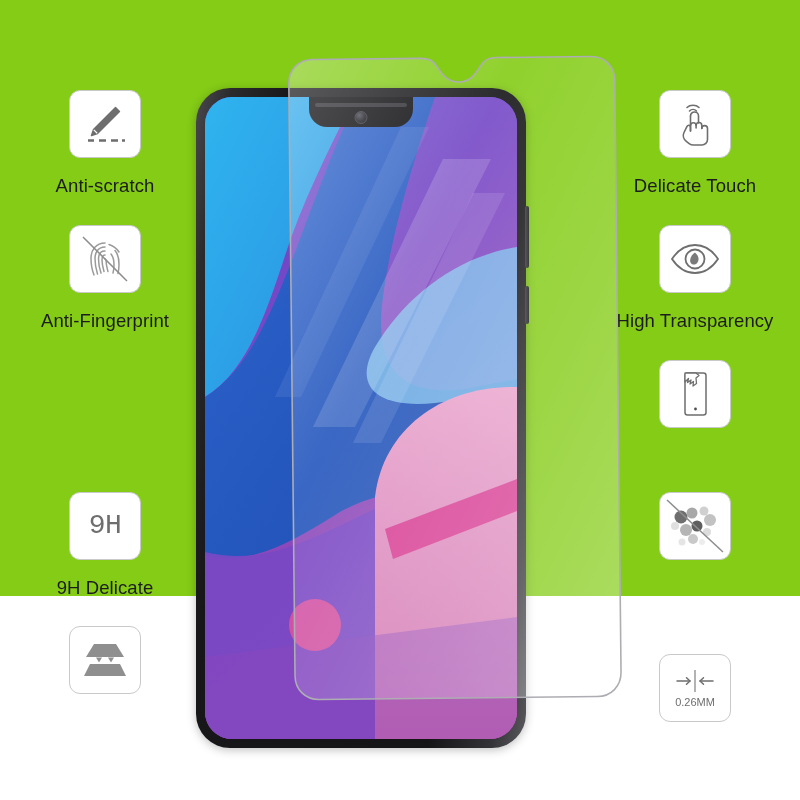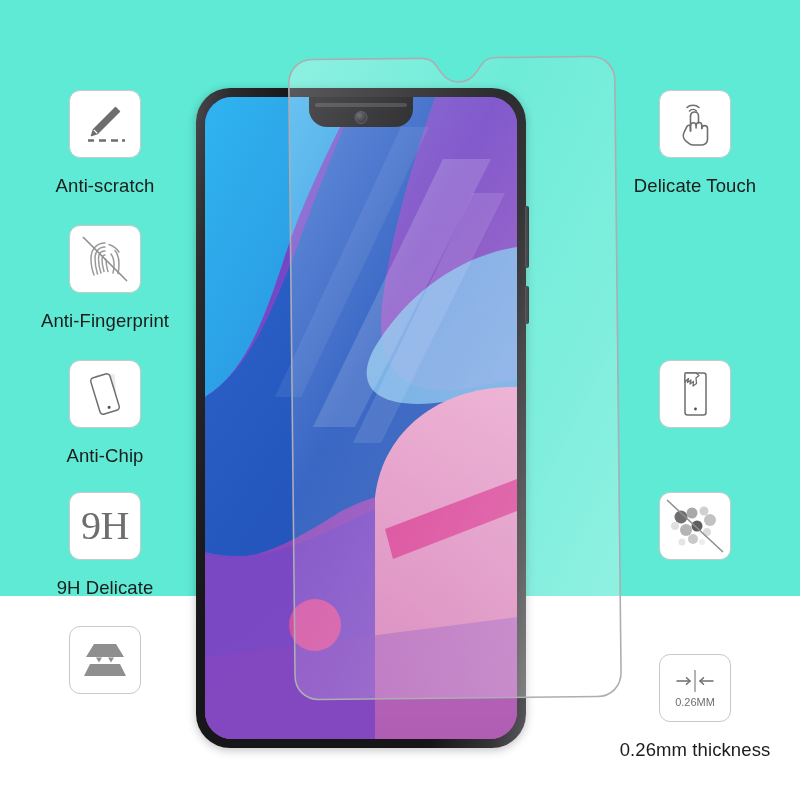--- a/index.html
+++ b/index.html
@@ -5,21 +5,21 @@
   * { box-sizing: border-box; margin: 0; padding: 0; }
   html, body {
     width: 800px; height: 800px;
     background: #ffffff;
     font-family: "Liberation Sans", sans-serif;
     overflow: hidden;
   }
   #stage {
     position: relative;
     width: 800px; height: 596px;
-    background: #5eead4;
+    background: #84cc16;
   }
 
   
   .feature-col {
     position: absolute;
     top: 0;
     width: 210px;
     height: 800px;
   }
   .feature-col.left  { left: 0px; }
@@ -172,36 +172,24 @@
             <path d="M31 20 C33.5 23 34 27 34 31 C34 34.5 33.6 37 33 39"></path>
             <path d="M35 16.5 C38 20 39 25 39 30 C39 34 38.6 37 38 39.5"></path>
             <path d="M29 10.5 C34 12 37 15 39 18"></path>
           </g>
           <line x1="3" y1="3" x2="47" y2="47" stroke="#8d8d8d" stroke-width="1.5"></line>
         </svg>
       </div>
       <div class="feature-label">Anti-Fingerprint</div>
     </div>
 
-    <div class="feature" style="top:360px;">
-      <div class="icon-box">
-        <svg width="48" height="48" viewBox="0 0 48 48">
-          <g transform="rotate(-17 24 24)">
-            <path d="M21 3 L39 8 L31 44 L13 39 Z" fill="#d9d9d9" opacity="0.55"></path>
-            <rect x="14" y="5" width="20" height="38" rx="3.5" fill="#ffffff" stroke="#6e6e6e" stroke-width="1.5"></rect>
-            <circle cx="24" cy="38" r="1.5" fill="#4d4d4d"></circle>
-          </g>
-        </svg>
-      </div>
-      <div class="feature-label">Anti-Chip</div>
-    </div>
 
     <div class="feature" style="top:492px;">
       <div class="icon-box">
-        <span style="font-size:40px;color:#6e6e6e;font-family:Liberation Serif, serif;letter-spacing:-0.5px;line-height:1;">9H</span>
+        <span style="font-size:28px;color:#6e6e6e;font-family:Liberation Mono, monospace;letter-spacing:-0.5px;line-height:1;">9H</span>
       </div>
       <div class="feature-label">9H Delicate</div>
     </div>
 
     <div class="feature" style="top:626px;">
       <div class="icon-box">
         <svg width="50" height="40" viewBox="0 0 50 40">
           <path d="M14 4 L36 4 L44 17 L6 17 Z" fill="#8f8f8f"></path>
           <path d="M10 24 L40 24 L46 36 L4 36 Z" fill="#8f8f8f"></path>
           <path d="M16 17.5 L22 17.5 L19 22.5 Z" fill="#8f8f8f"></path>
@@ -227,20 +215,31 @@
                      C34.5 25.9 33.2 24.6 31.6 24.6 C30 24.6 28.8 25.9 28.8 27.5"></path>
             <path d="M28.8 27.5 L28.8 24.4 C28.8 22.8 27.5 21.5 26 21.5 C24.4 21.5 23.1 22.8 23.1 24.4 L23.1 27"></path>
             <path d="M23.1 24.4 C23.1 22.9 21.9 21.7 20.4 21.7 C18.9 21.7 17.6 22.9 17.6 24.4"></path>
             <path d="M17.5 15 C17.5 12.8 19.3 11 21.5 11 C23.7 11 25.5 12.8 25.5 15 L25.5 22"></path>
           </g>
         </svg>
       </div>
       <div class="feature-label">Delicate Touch</div>
     </div>
 
+    <div class="feature" style="top:225px;">
+      <div class="icon-box">
+        <svg width="52" height="34" viewBox="0 0 52 34">
+          <path d="M3 17 C11 5 20 3 26 3 C32 3 41 5 49 17 C41 29 32 31 26 31 C20 31 11 29 3 17 Z" fill="none" stroke="#6e6e6e" stroke-width="1.8"></path>
+          <circle cx="26" cy="17" r="9.5" fill="none" stroke="#6e6e6e" stroke-width="1.8"></circle>
+          <path d="M26 10.5 C29.5 13.5 30.5 17.5 28.5 20.5 C26.8 23 23.5 23.2 21.8 21
+                   C20 18.6 21.8 13.2 26 10.5 Z" fill="#7a7a7a"></path>
+        </svg>
+      </div>
+      <div class="feature-label">High Transparency</div>
+    </div>
 
     <div class="feature" style="top:360px;">
       <div class="icon-box">
         <svg width="40" height="50" viewBox="0 0 40 50">
           <rect x="10" y="4" width="21" height="42" rx="2.5" fill="#ffffff" stroke="#6e6e6e" stroke-width="1.5"></rect>
           <path d="M10 13 L13.5 9.5 L12.5 13.5 L16 11 L15 15 L18.5 12.5
                    L18 17 L21.5 14.5 L21 9 L24 6.5 L21 4 L10 4 Z" fill="#ffffff" stroke="#6e6e6e" stroke-width="1.3" stroke-linejoin="round"></path>
           <circle cx="20.5" cy="40" r="1.4" fill="#4d4d4d"></circle>
         </svg>
       </div>
@@ -273,21 +272,20 @@
           <line x1="28" y1="6" x2="28" y2="28" stroke="#8a8a8a" stroke-width="1.3"></line>
           <g stroke="#6e6e6e" stroke-width="1.5" fill="none" stroke-linecap="round" stroke-linejoin="round">
             <line x1="10" y1="17" x2="23" y2="17"></line>
             <polyline points="19.5,13.8 23,17 19.5,20.2"></polyline>
             <line x1="46" y1="17" x2="33" y2="17"></line>
             <polyline points="36.5,13.8 33,17 36.5,20.2"></polyline>
           </g>
           <text x="28" y="42" text-anchor="middle" font-family="Liberation Sans, sans-serif" font-size="11" fill="#6e6e6e">0.26MM</text>
         </svg>
       </div>
-      <div class="feature-label">0.26mm thickness</div>
     </div>
   </div>
 
   <div id="phone-wrap">
 
     <div id="phone-body">
 
       <div id="phone-screen">
         <div id="wallpaper">
 

